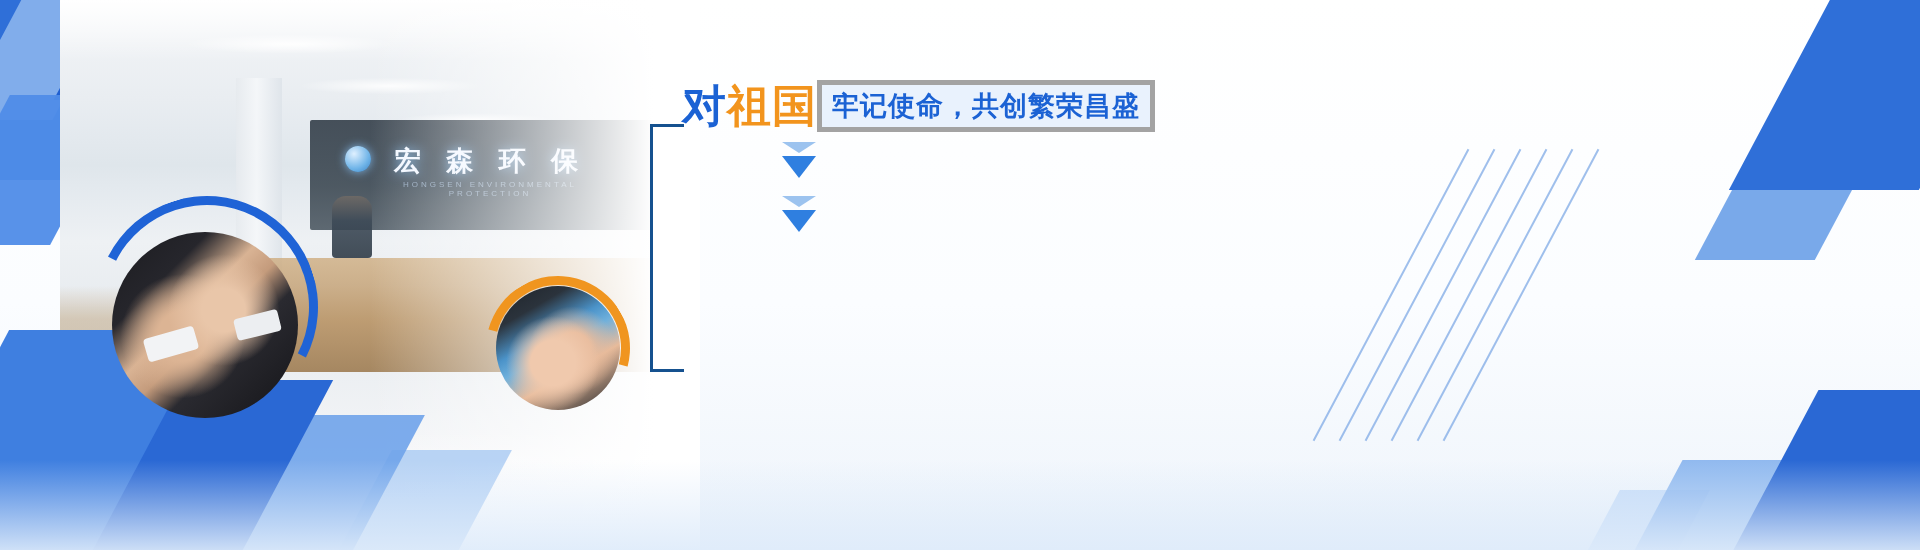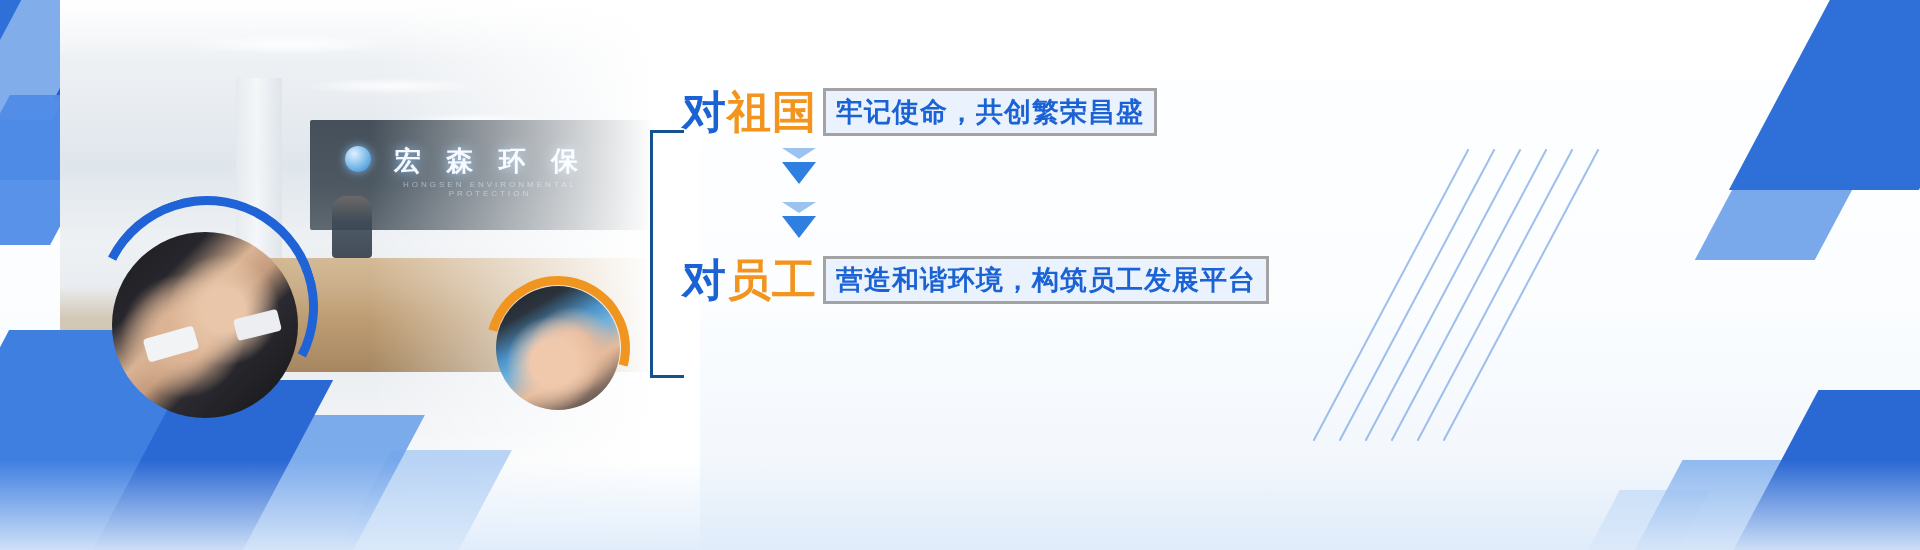--- a/index.html
+++ b/index.html
@@ -273,21 +273,21 @@
     top:-40px;
     width:2px; height:330px;
     background:#7fa9e6;
     transform:rotate(28deg);
     opacity:.75;
   }
 
   
   .content {
     position:absolute;
-    left:650px; top:82px;
+    left:650px; top:76px;
     width:700px; height:330px;
   }
   .bracket {
     position:absolute;
     left:0; top:48px;
     width:34px; height:248px;
     border-left:3px solid #15518f;
     border-top:3px solid #15518f;
     border-bottom:3px solid #15518f;
   }
@@ -304,23 +304,22 @@
     font-weight:700;
     letter-spacing:1px;
     white-space:nowrap;
     font-family:"DejaVu Sans","Liberation Sans",sans-serif;
     line-height:1;
   }
   .lbl-blue { color:#1b62d4; }
   .lbl-orange { color:#f2941d; }
 
   .row-desc {
-    margin-left:6px;
     padding:5px 10px 6px;
-    border:3px solid #a3a3a3;
+    border:5px solid #a3a3a3;
     background:#e9f2fd;
     color:#1b62d4;
     font-size:27px;
     font-weight:700;
     letter-spacing:1px;
     white-space:nowrap;
     line-height:1.15;
     font-family:"DejaVu Sans","Liberation Sans",sans-serif;
   }
 
@@ -425,21 +424,17 @@
         <span class="chev-top"></span>
         <span class="chev-bot"></span>
       </div>
 
 
       <div class="arrow-sep">
         <span class="chev-top"></span>
         <span class="chev-bot"></span>
       </div>
 
-      <div class="row">
-        <span class="row-label"><span class="lbl-blue">对</span><span class="lbl-orange">员工</span></span>
-        <span class="row-desc">营造和谐环境，构筑员工发展平台</span>
-      </div>
 
     </div>
   </div>
 
 </div>
 
 </body></html>

